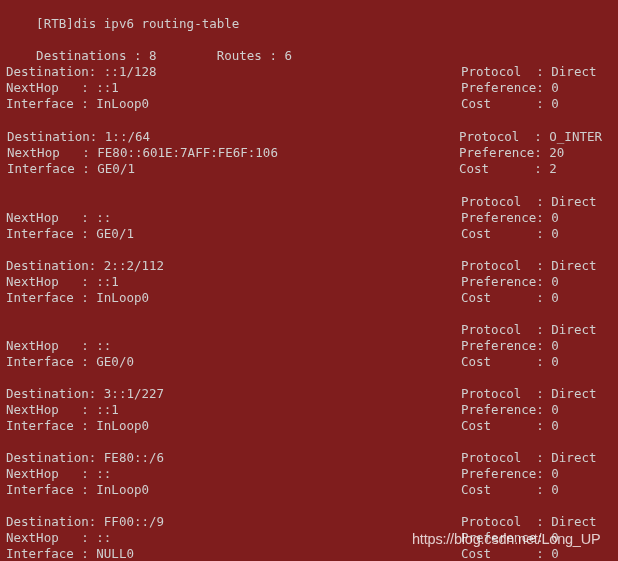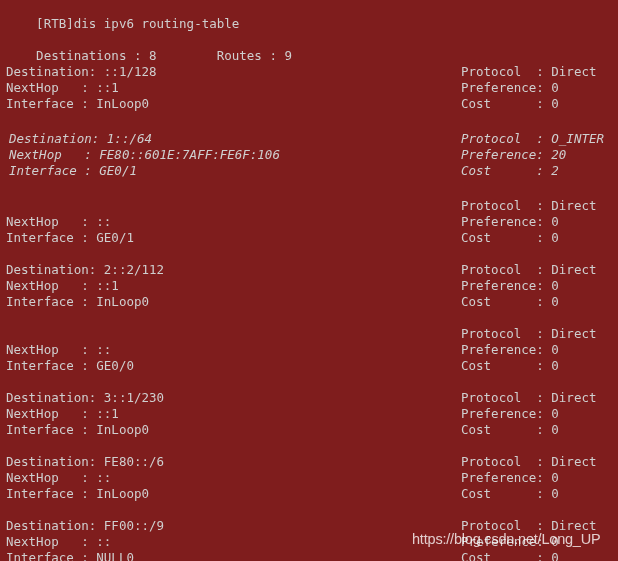--- a/index.html
+++ b/index.html
@@ -43,25 +43,24 @@
     white-space: pre;
   }
   .blank {
     height: 16px;
   }
   
   .route-block {
     position: relative;
   }
   .route-block.highlight {
-    border: 3px solid #7f1d1d;
+    border: 1px solid #7f1d1d;
     margin-left: 2px;
     margin-right: 4px;
     box-sizing: border-box;
-    font-style: italic;
   }
   .route-block.highlight .line {
     padding-left: 4px;
   }
   .route-block.highlight .line .right {
     left: 456px;
   }
   #watermark {
     position: absolute;
     left: 412px;
@@ -80,21 +79,21 @@
 
 <div id="terminal">
 
   <div class="line">
     <span class="left">[RTB]dis ipv6 routing-table</span>
   </div>
 
   <div class="blank"></div>
 
   <div class="line">
-    <span class="left">Destinations : 8        Routes : 9</span>
+    <span class="left">Destinations : 8        Routes : 6</span>
   </div>
 
   <div class="blank"></div>
 
   <div id="routes-container">
       <div class="route-block">
         <div class="line"><span class="left">Destination: ::1/128</span><span class="right">Protocol  : Direct</span></div>
         <div class="line"><span class="left">NextHop   : ::1</span><span class="right">Preference: 0</span></div>
         <div class="line"><span class="left">Interface : InLoop0</span><span class="right">Cost      : 0</span></div>
       </div>
@@ -117,21 +116,21 @@
         <div class="line"><span class="left">Interface : InLoop0</span><span class="right">Cost      : 0</span></div>
       </div>
       <div class="blank"></div>
       <div class="route-block">
         <div class="line"><span class="right">Protocol  : Direct</span></div>
         <div class="line"><span class="left">NextHop   : ::</span><span class="right">Preference: 0</span></div>
         <div class="line"><span class="left">Interface : GE0/0</span><span class="right">Cost      : 0</span></div>
       </div>
       <div class="blank"></div>
       <div class="route-block">
-        <div class="line"><span class="left">Destination: 3::1/230</span><span class="right">Protocol  : Direct</span></div>
+        <div class="line"><span class="left">Destination: 3::1/227</span><span class="right">Protocol  : Direct</span></div>
         <div class="line"><span class="left">NextHop   : ::1</span><span class="right">Preference: 0</span></div>
         <div class="line"><span class="left">Interface : InLoop0</span><span class="right">Cost      : 0</span></div>
       </div>
       <div class="blank"></div>
       <div class="route-block">
         <div class="line"><span class="left">Destination: FE80::/6</span><span class="right">Protocol  : Direct</span></div>
         <div class="line"><span class="left">NextHop   : ::</span><span class="right">Preference: 0</span></div>
         <div class="line"><span class="left">Interface : InLoop0</span><span class="right">Cost      : 0</span></div>
       </div>
       <div class="blank"></div>

